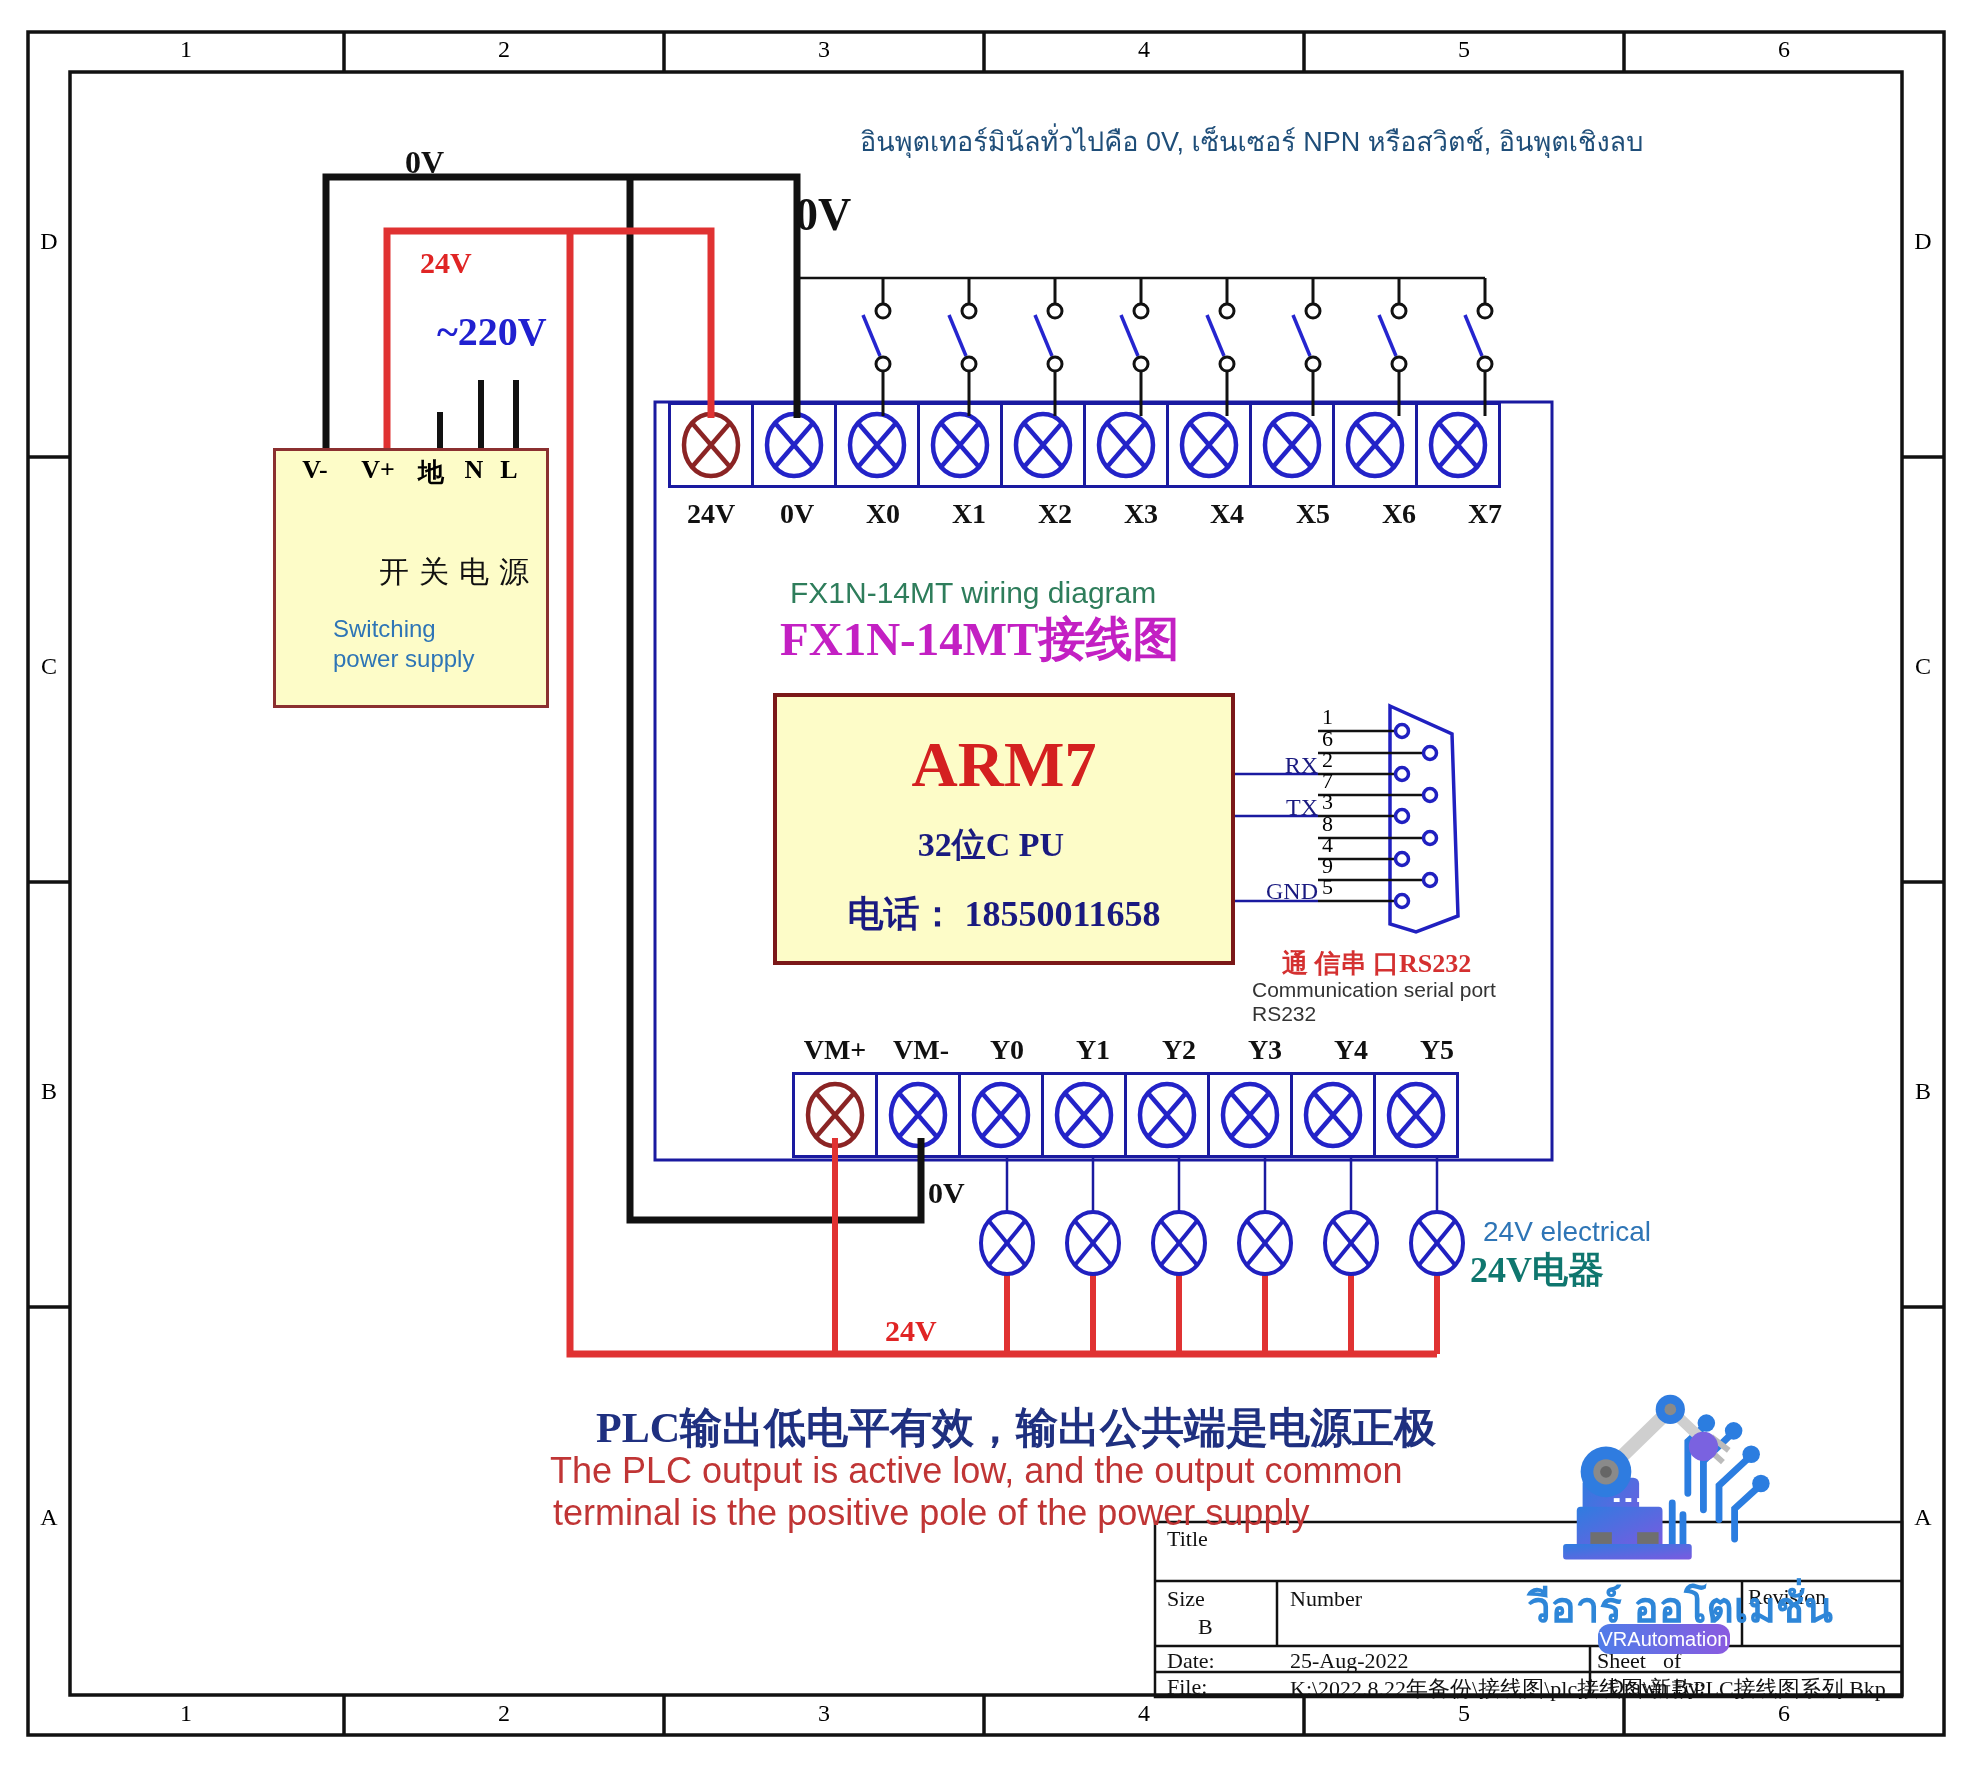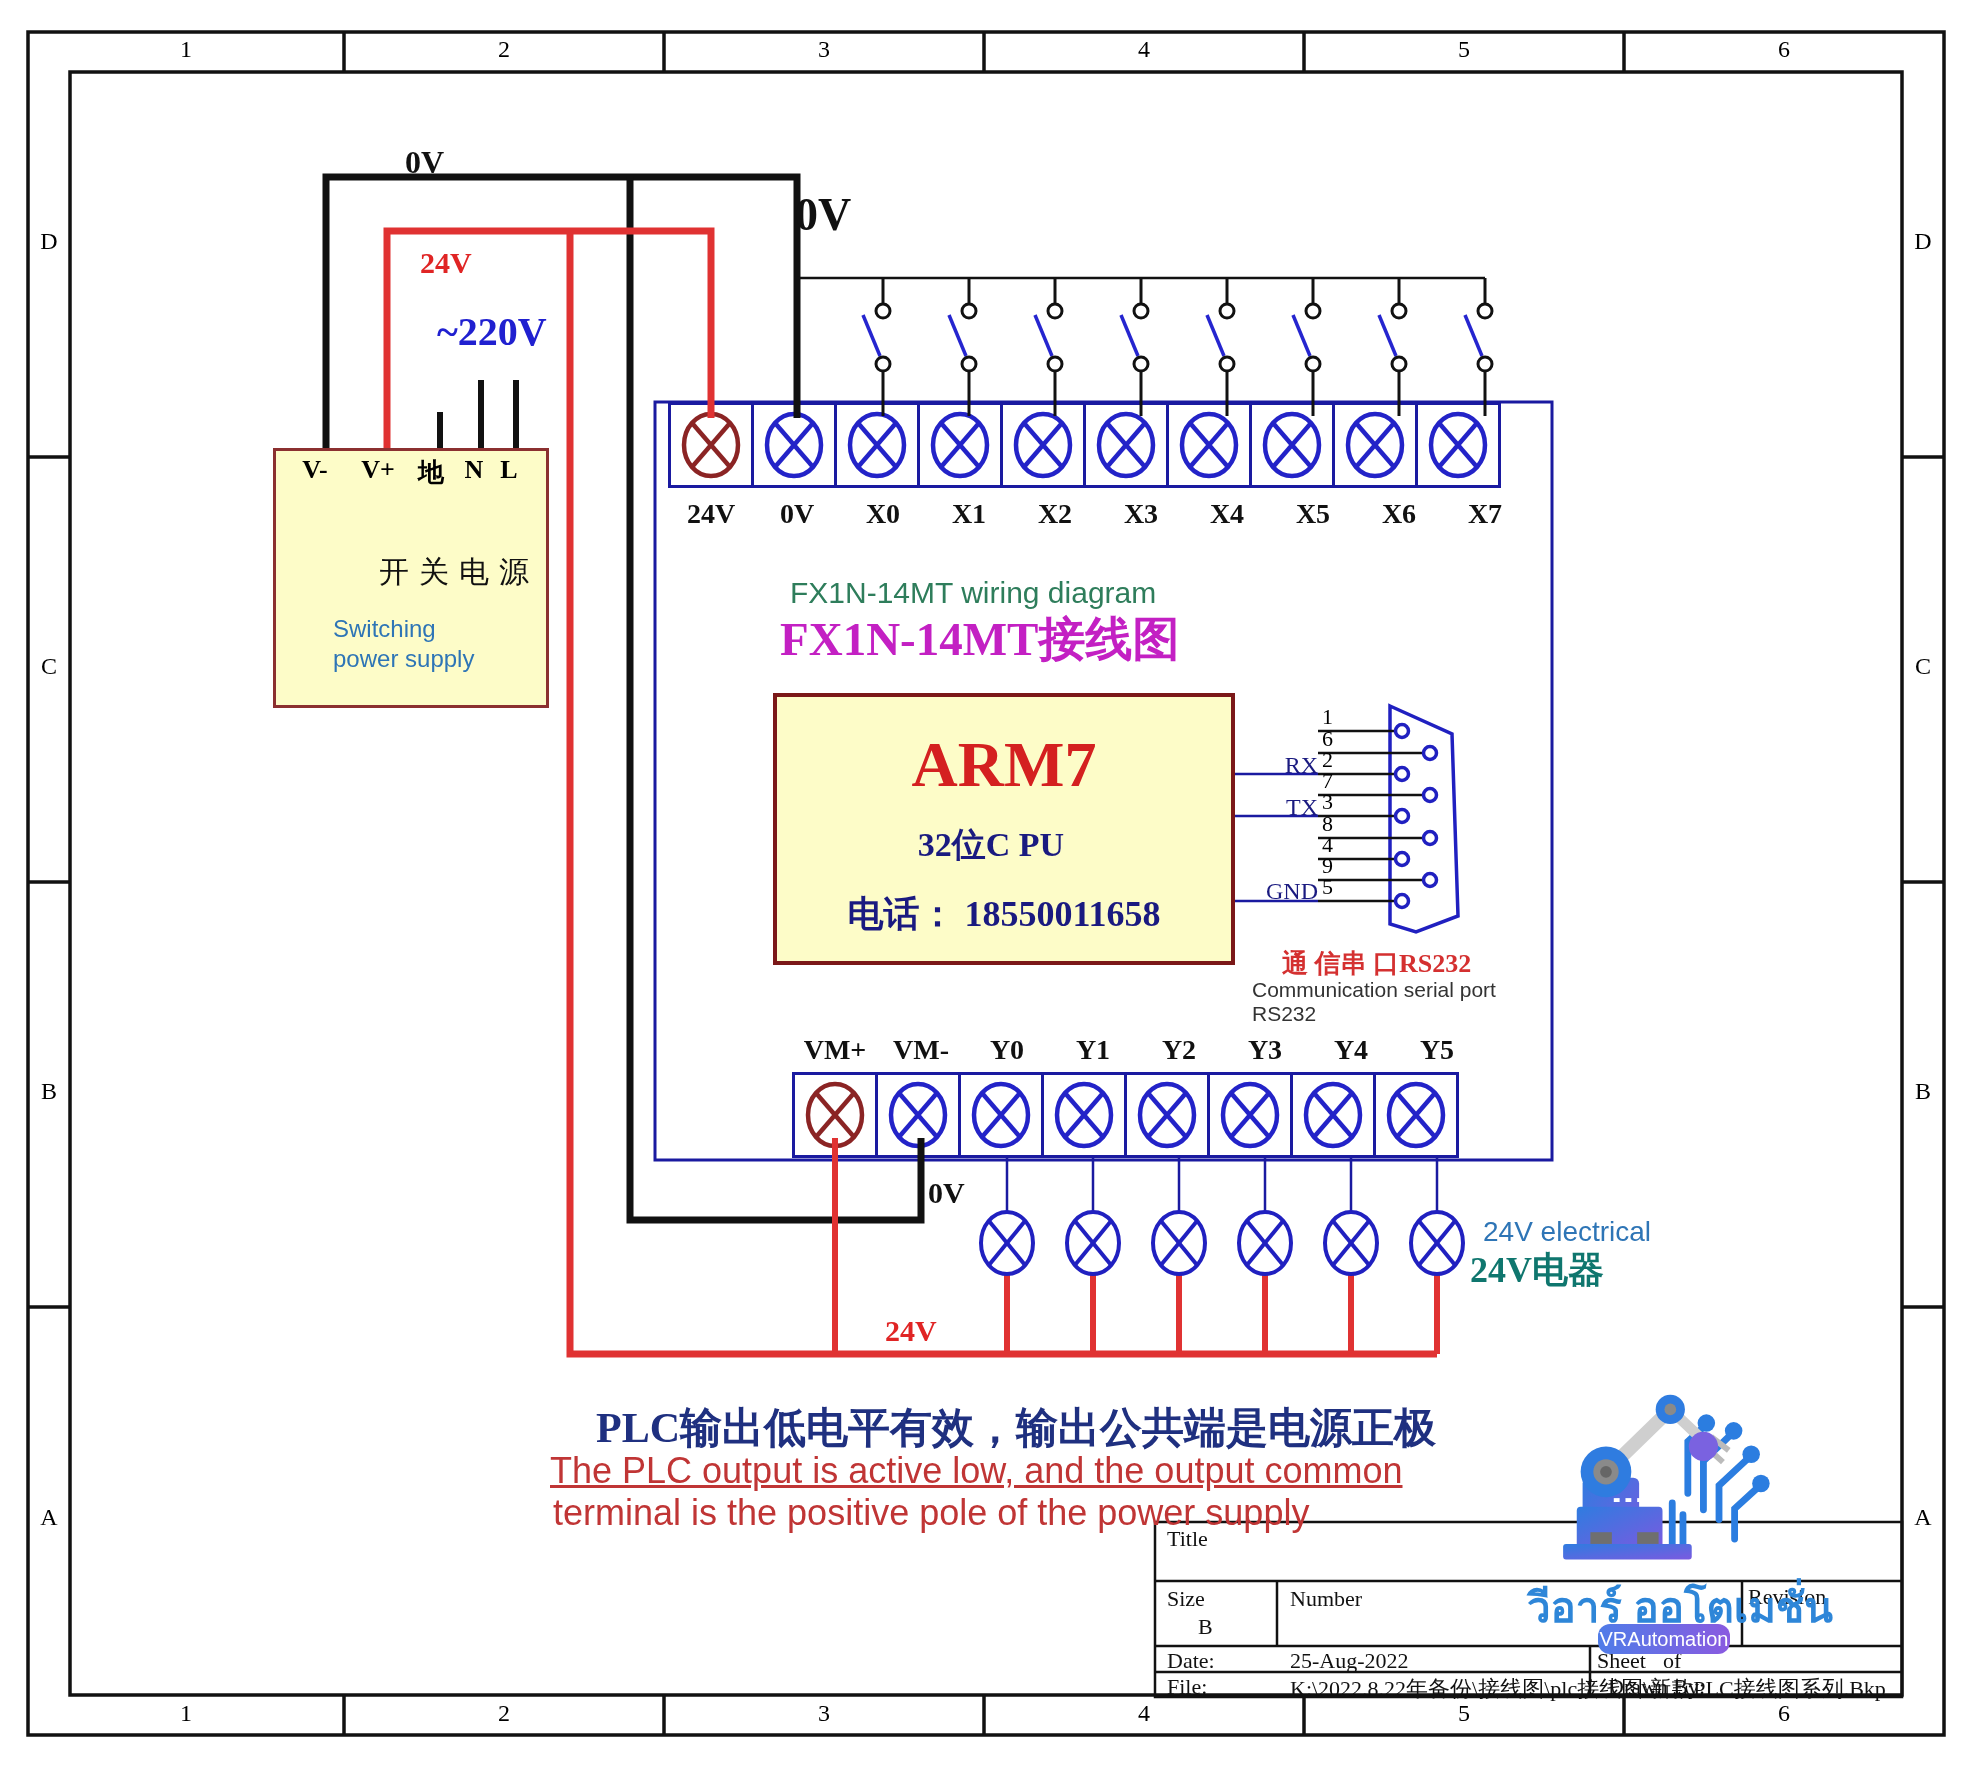--- a/index.html
+++ b/index.html
@@ -435,20 +435,21 @@
   <span class="t serif" style="left:1764px;top:1700px;width:40px;text-align:center;font-size:24px;">6</span>
   <span class="t serif" style="left:34px;top:228px;width:30px;text-align:center;font-size:24px;">D</span>
   <span class="t serif" style="left:34px;top:653px;width:30px;text-align:center;font-size:24px;">C</span>
   <span class="t serif" style="left:34px;top:1078px;width:30px;text-align:center;font-size:24px;">B</span>
   <span class="t serif" style="left:34px;top:1504px;width:30px;text-align:center;font-size:24px;">A</span>
   <span class="t serif" style="left:1908px;top:228px;width:30px;text-align:center;font-size:24px;">D</span>
   <span class="t serif" style="left:1908px;top:653px;width:30px;text-align:center;font-size:24px;">C</span>
   <span class="t serif" style="left:1908px;top:1078px;width:30px;text-align:center;font-size:24px;">B</span>
   <span class="t serif" style="left:1908px;top:1504px;width:30px;text-align:center;font-size:24px;">A</span>
 
+  <div class="t sans" style="left:860px;top:120px;font-size:27px;color:#1f4e79;">อินพุตเทอร์มินัลทั่วไปคือ 0V, เซ็นเซอร์ NPN หรือสวิตช์, อินพุตเชิงลบ</div>
   <span class="t serif b" style="left:795px;top:188px;font-size:46px;color:#111;">0V</span>
 
   <span class="t serif b" style="left:405px;top:144px;font-size:32px;color:#111;">0V</span>
   <span class="t serif b red" style="left:420px;top:246px;font-size:30px;">24V</span>
   <span class="t serif b" style="left:437px;top:308px;font-size:40px;color:#2020d0;">~220V</span>
   <span class="t serif b" style="left:928px;top:1176px;font-size:30px;color:#111;">0V</span>
   <span class="t serif b red" style="left:885px;top:1314px;font-size:30px;">24V</span>
 
   <span class="t serif b" style="left:290px;top:455px;width:50px;text-align:center;font-size:26px;">V-</span>
   <span class="t serif b" style="left:353px;top:455px;width:50px;text-align:center;font-size:26px;">V+</span>
@@ -478,21 +479,21 @@
   <span class="t serif" style="left:1322px;top:853px;width:30px;font-size:22px;">9</span>
   <span class="t serif" style="left:1322px;top:874px;width:30px;font-size:22px;">5</span>
   <span class="t serif b" style="left:1282px;top:946px;font-size:26px;color:#d43030;">通 信串 口RS232</span>
   <span class="t sans" style="left:1252px;top:978px;font-size:21px;color:#333;">Communication serial port</span>
   <span class="t sans" style="left:1252px;top:1002px;font-size:21px;color:#333;">RS232</span>
 
   <span class="t sans" style="left:1483px;top:1216px;font-size:28px;color:#2e75b6;">24V electrical</span>
   <span class="t serif b" style="left:1470px;top:1246px;font-size:36px;color:#0f766e;">24V电器</span>
 
   <div class="t serif b" style="left:596px;top:1400px;font-size:42px;color:#1f3080;">PLC输出低电平有效，输出公共端是电源正极</div>
-  <div class="t sans" style="left:550px;top:1450px;font-size:36px;color:#c03535;text-decoration:underline;">The PLC output is active low, and the output common</div>
+  <div class="t sans" style="left:550px;top:1450px;font-size:36px;color:#c03535;">The PLC output is active low, and the output common</div>
   <div class="t sans" style="left:553px;top:1492px;font-size:36px;color:#c03535;">terminal is the positive pole of the power supply</div>
 
   <span class="t tbt" style="left:1167px;top:1526px;">Title</span>
   <span class="t tbt" style="left:1167px;top:1586px;">Size</span>
   <span class="t tbt" style="left:1198px;top:1614px;">B</span>
   <span class="t tbt" style="left:1290px;top:1586px;">Number</span>
   <span class="t tbt" style="left:1748px;top:1584px;">Revision</span>
   <span class="t tbt" style="left:1167px;top:1648px;">Date:</span>
   <span class="t tbt" style="left:1290px;top:1648px;">25-Aug-2022</span>
   <span class="t tbt" style="left:1597px;top:1648px;">Sheet</span>

